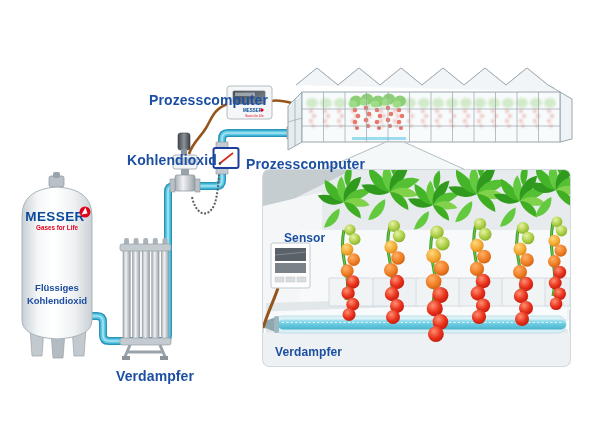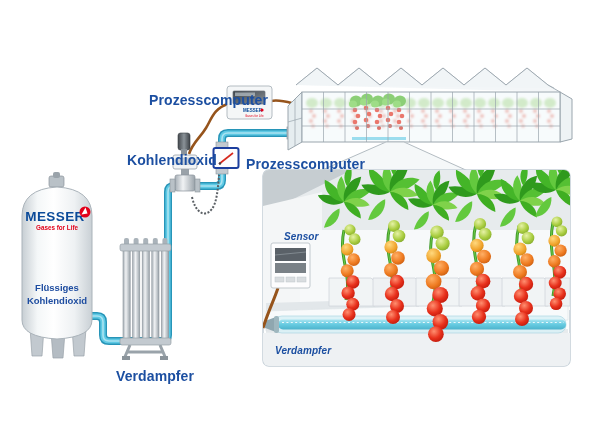--- a/index.html
+++ b/index.html
@@ -2,21 +2,21 @@
 <html><head>
 <meta charset="utf-8">
 <style>
   html,body{margin:0;padding:0;background:#fff;}
   .stage{position:relative;width:616px;height:440px;background:#ffffff;
          font-family:"Liberation Sans",sans-serif;overflow:hidden;}
   .stage svg{position:absolute;left:0;top:0;}
   .lbl{position:absolute;font-weight:bold;color:#1c4fa1;font-size:14px;
        white-space:nowrap;letter-spacing:.1px;}
   .lbl-lg{font-size:14px;}
-  .lbl-md{font-size:10px;font-style:italic;}
+  .lbl-md{font-size:12px;}
   svg text{font-family:"Liberation Sans",sans-serif;}
 </style>
 </head>
 <body>
 
 <div class="stage">
 <svg width="616" height="440" viewBox="0 0 616 440">
   <defs>
     <linearGradient id="tankGrad" x1="0" y1="0" x2="1" y2="0">
       <stop offset="0" stop-color="#c7ced3"></stop>

